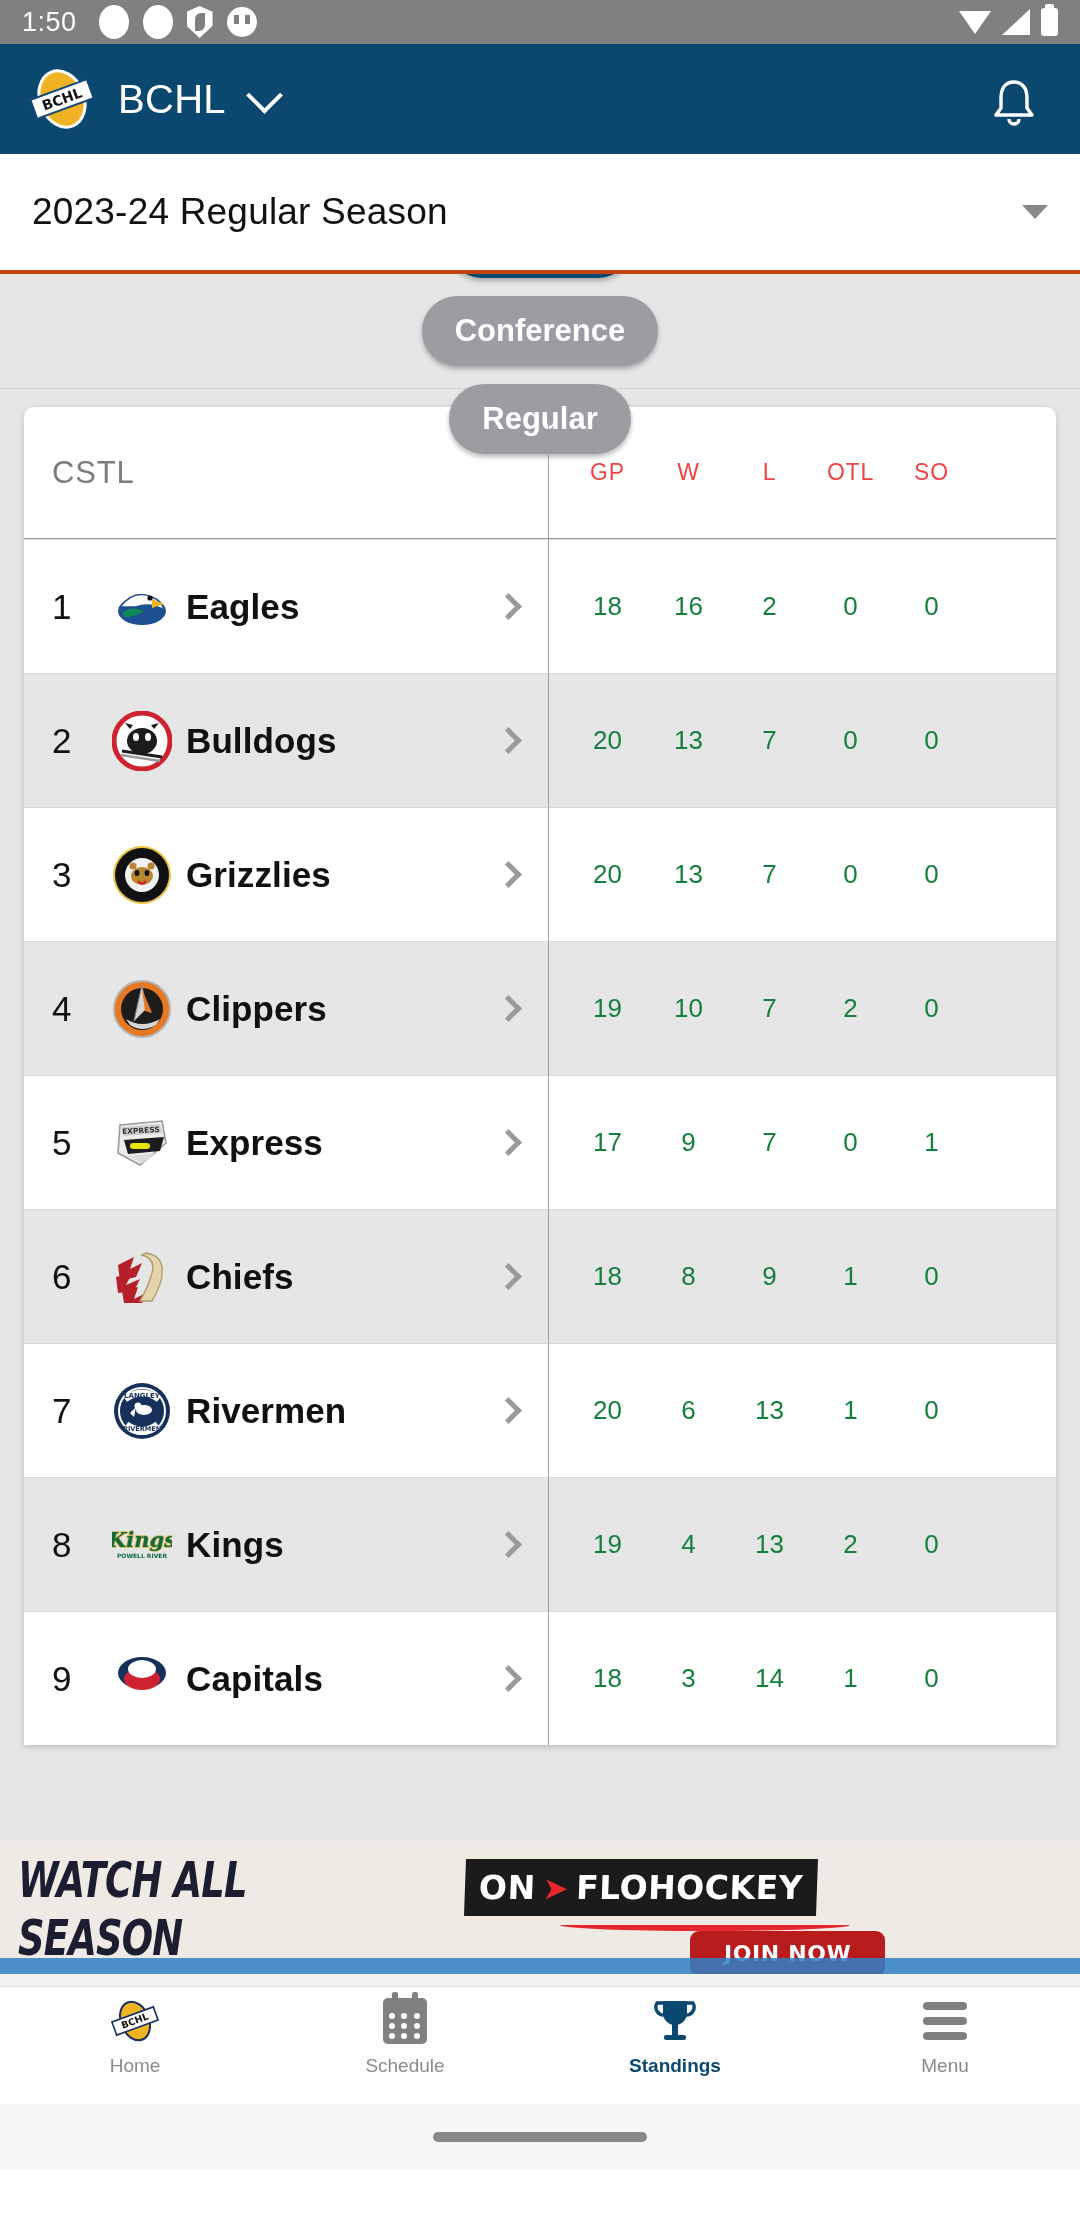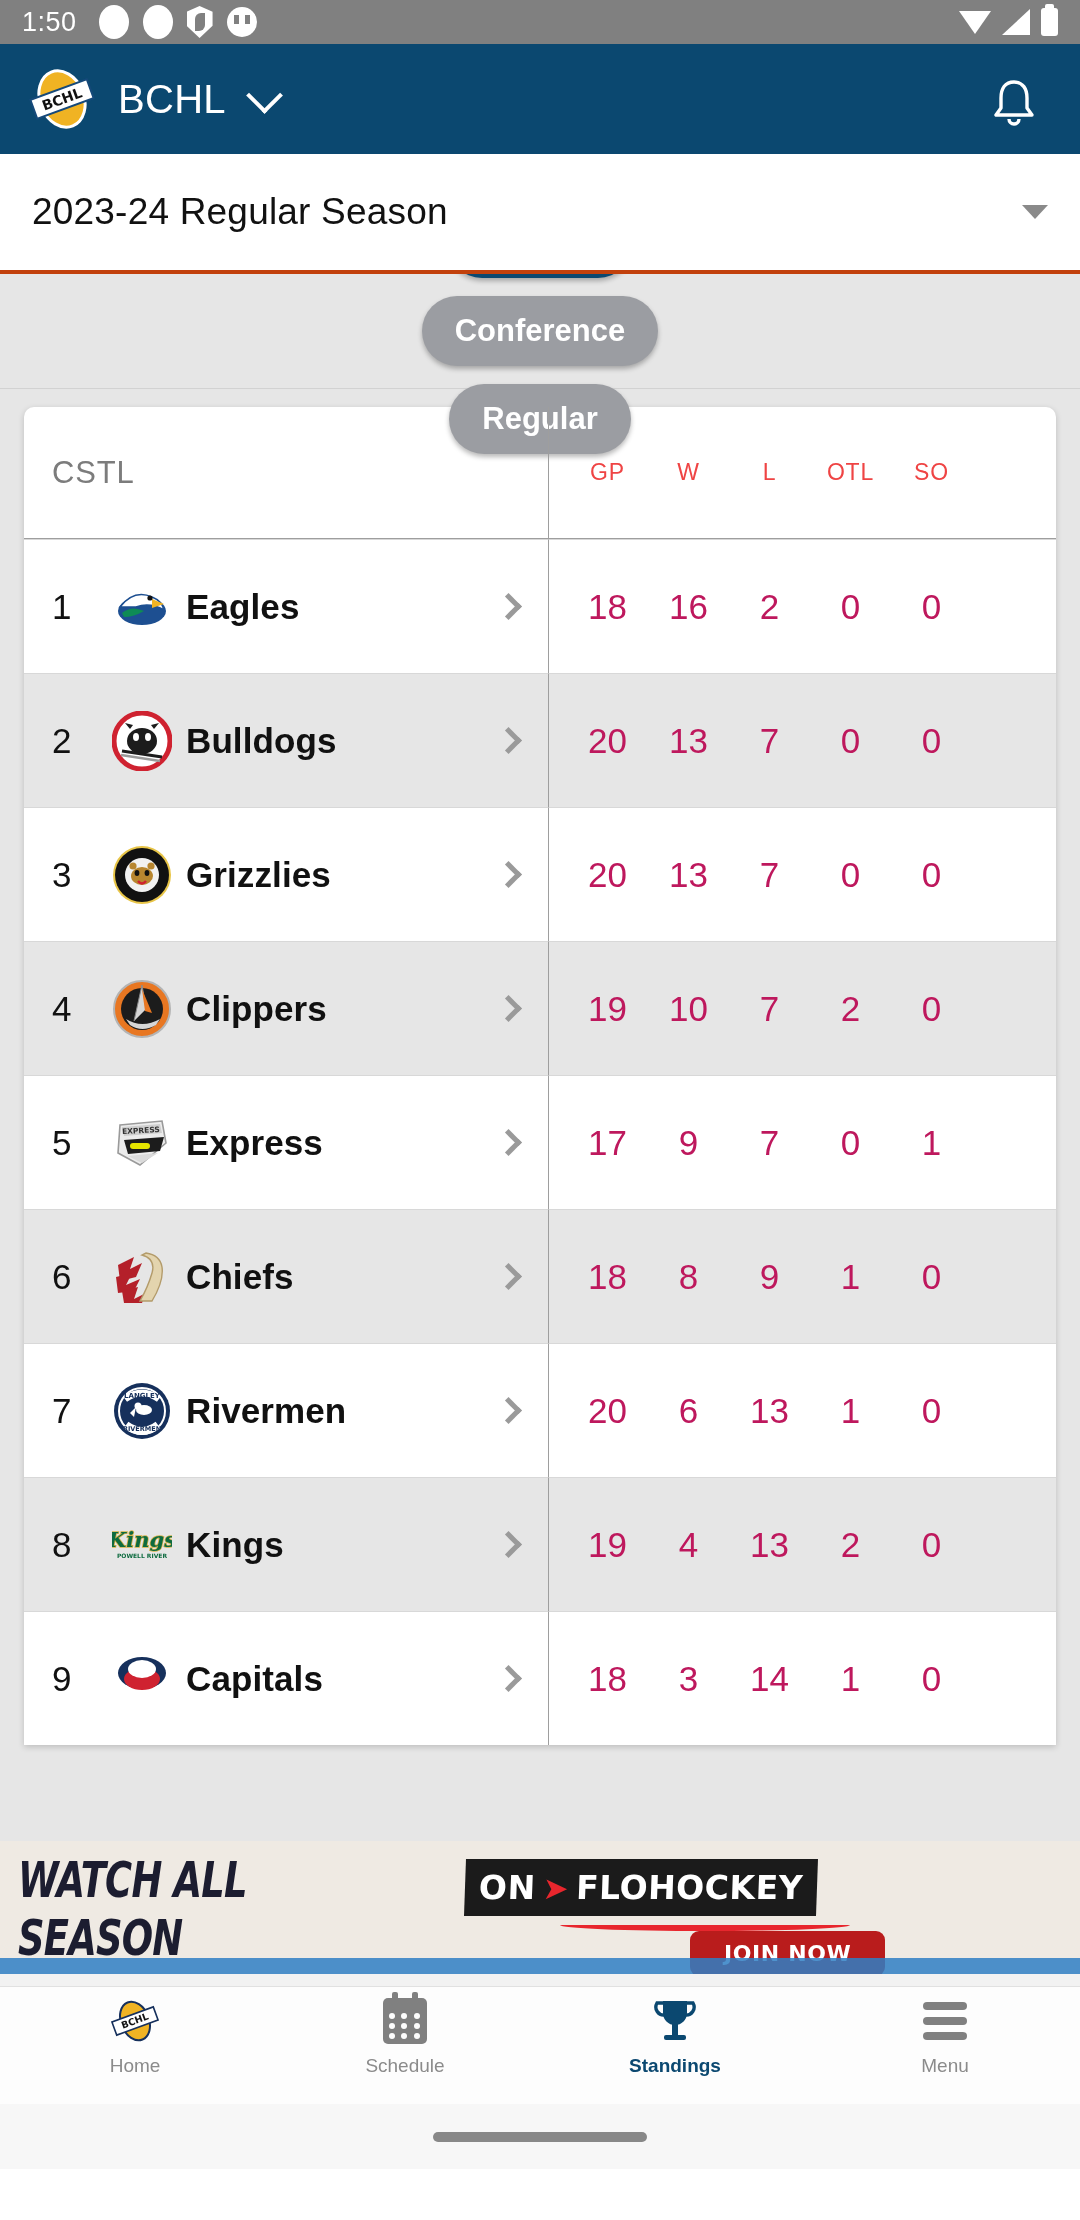--- a/index.html
+++ b/index.html
@@ -118,21 +118,21 @@
   .rank { font-size: 35px; color: #111; width: 38px; }
   .logo { width: 60px; height: 60px; margin: 0 14px 0 22px; flex: 0 0 auto; position: relative; }
   .teamname { font-size: 35px; color: #111; font-weight: bold; letter-spacing: .1px; }
   .rowchev {
     position: absolute; right: 30px; width: 19px; height: 19px;
     border-right: 5px solid #9a9a9a; border-top: 5px solid #9a9a9a;
     transform: rotate(45deg);
   }
   .tright { flex: 1; display: flex; align-items: center; }
   .cell {
-    font-size: 35px; color: #be185d; text-align: center; flex: 0 0 81px;
+    font-size: 26px; color: #15803d; text-align: center; flex: 0 0 81px;
   }
   .cell.gp { margin-left: 18px; }
   .cell.hdrc { font-size: 23px; color: #ef4444; letter-spacing: .8px; }
 
   
   .ad {
     height: 145px; width: 1080px; position: relative; overflow: hidden;
     background: #efeae3;
   }
   .ad-ice {

